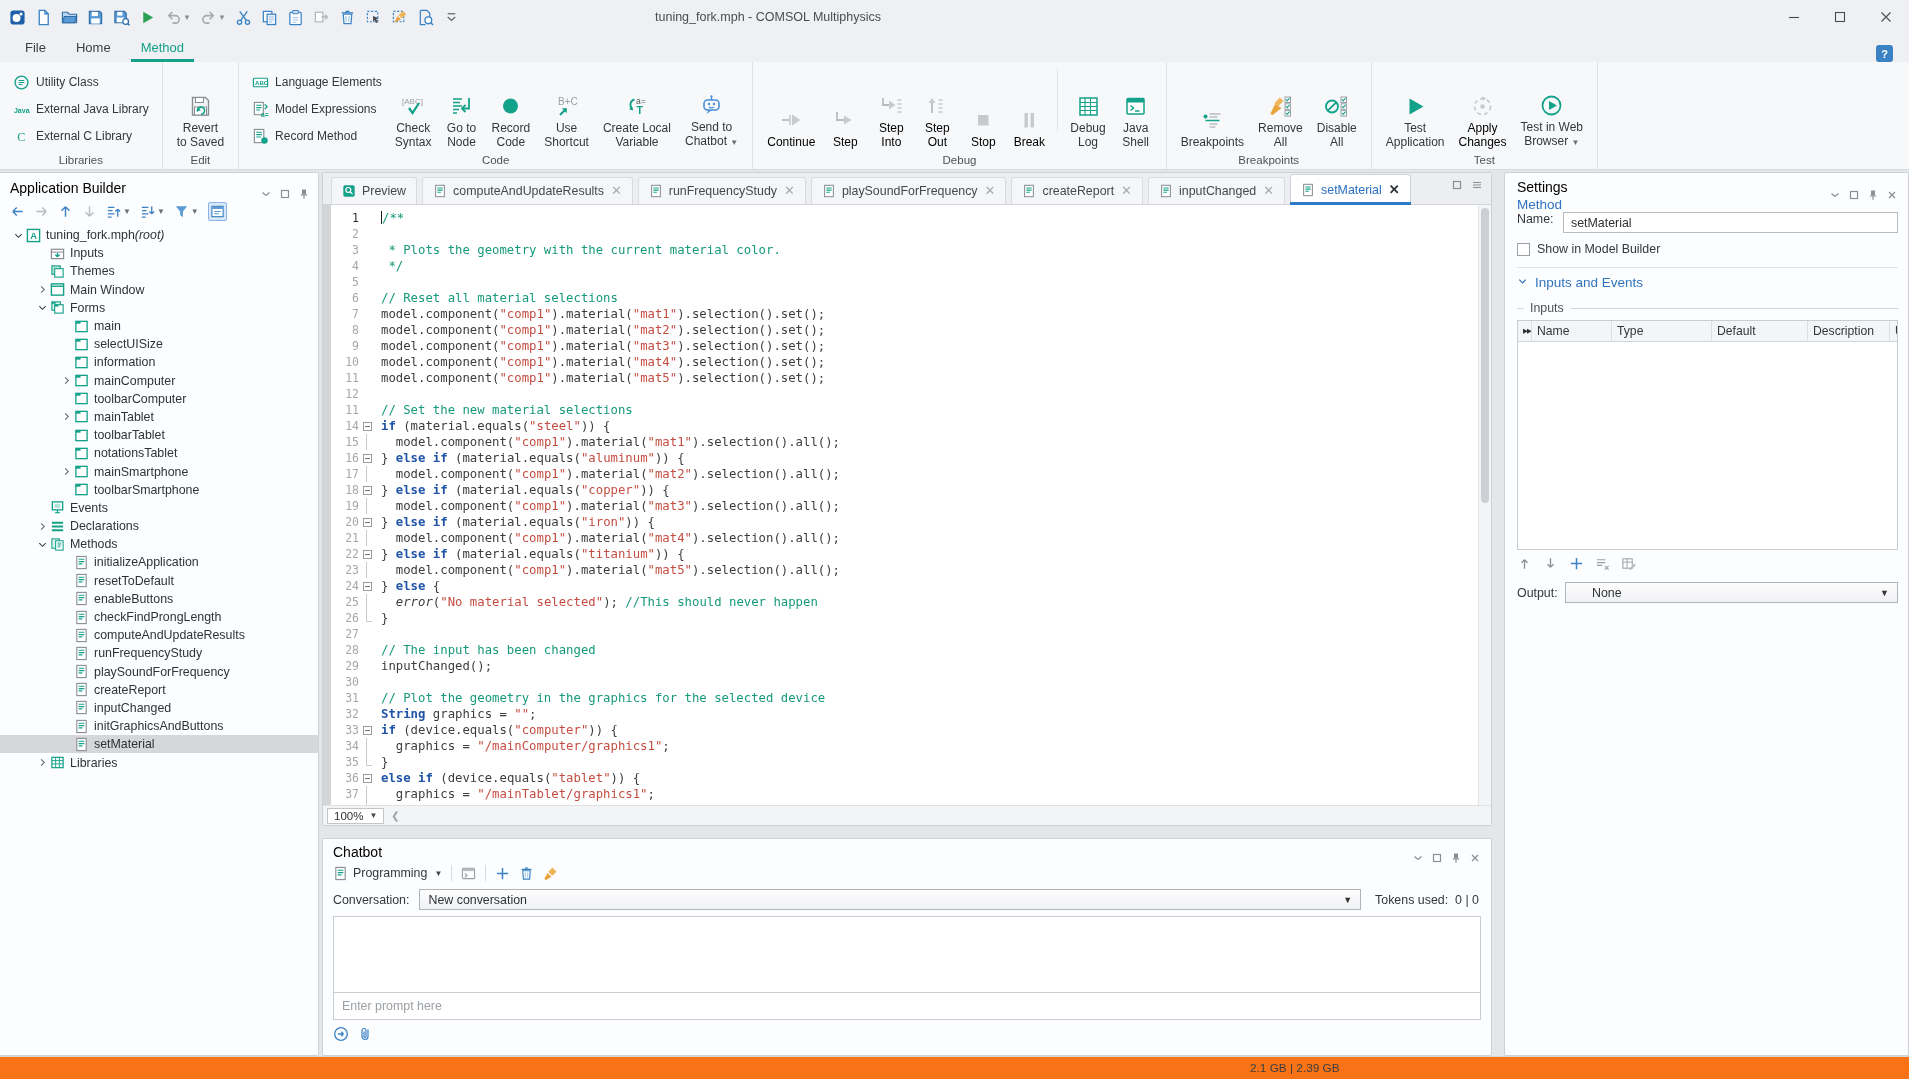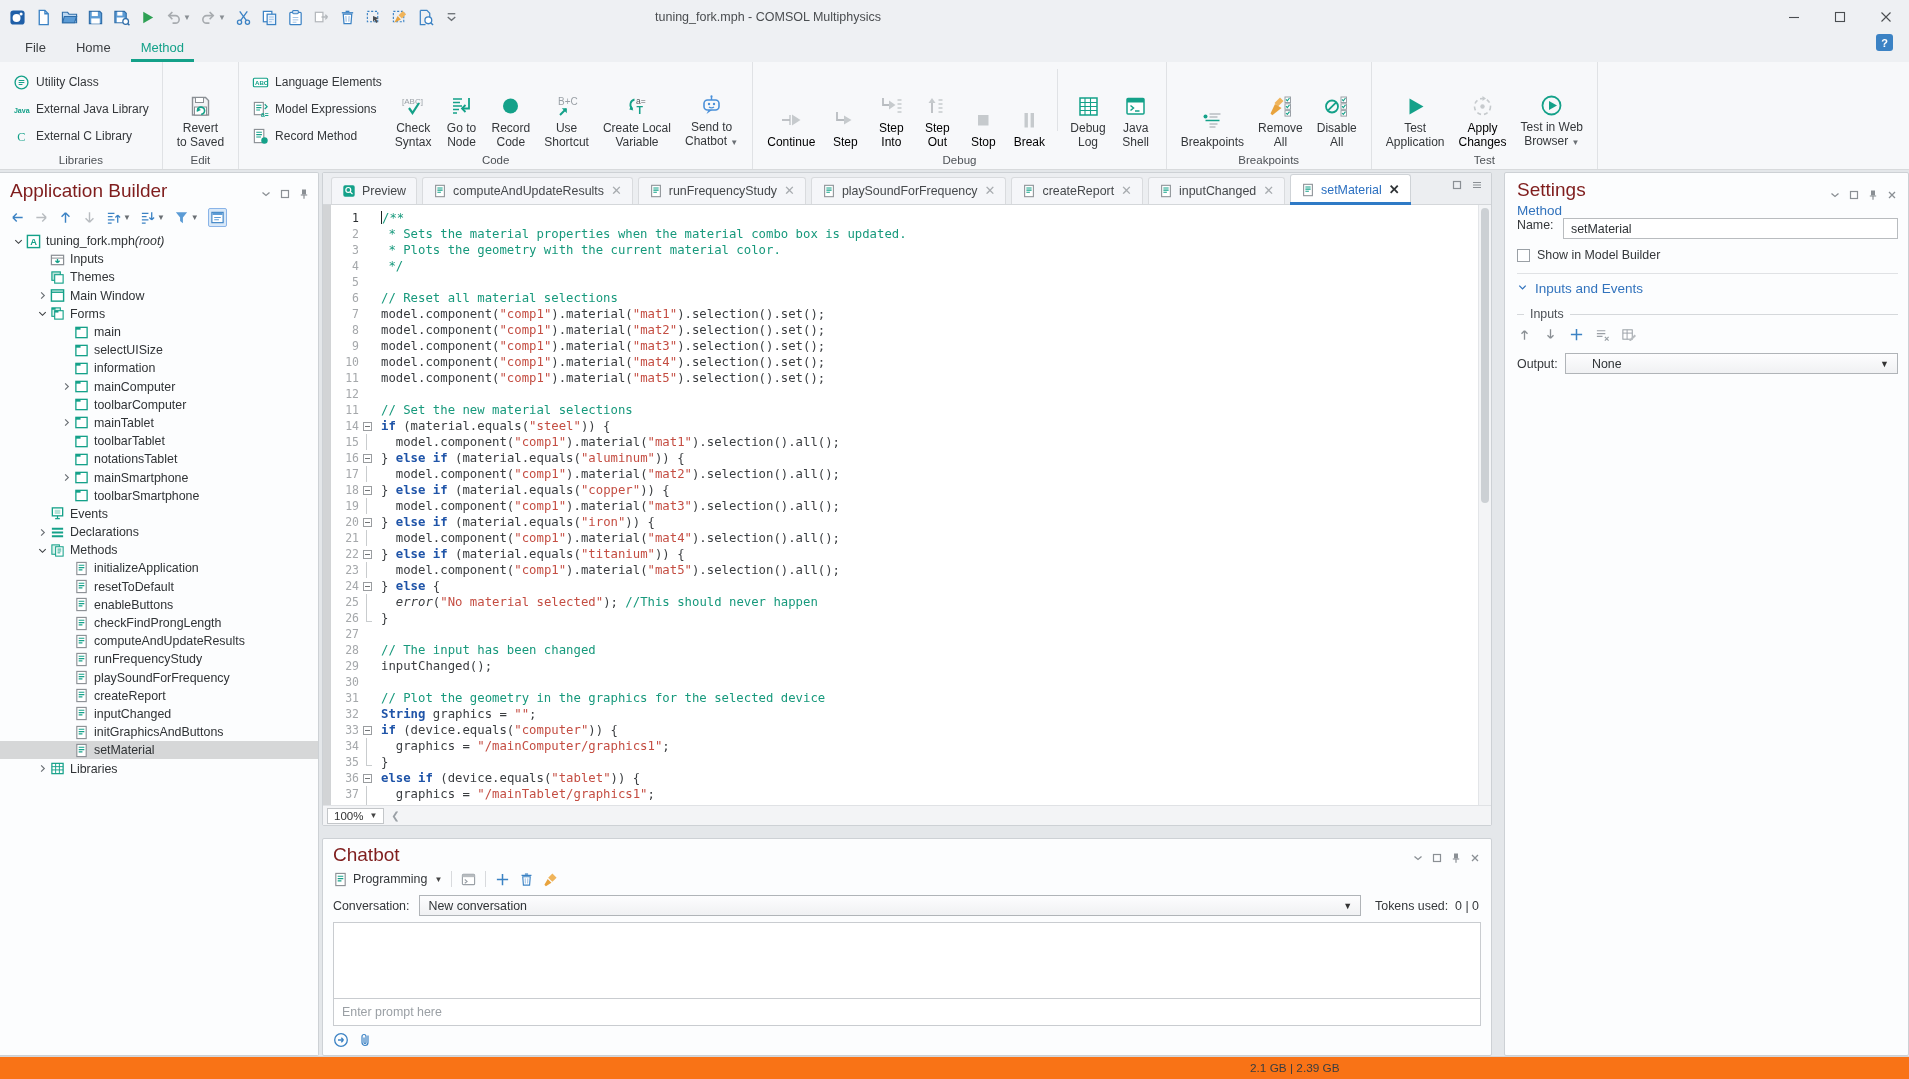--- a/index.html
+++ b/index.html
@@ -11,21 +11,21 @@
   #qat { display:flex; align-items:center; gap:1px; padding-left:5px; }
   .qi { height:26px; display:flex; align-items:center; justify-content:center; padding:0 4px; border-radius:3px; }
   .qi svg { width:17px; height:17px; display:block; }
   .qi .dd { font-size:8px; color:#8a8f94; margin-left:1px; }
   #title { position:absolute; left:655px; top:0; height:34px; display:flex; align-items:center; font-size:12.5px; color:#4a4d50; }
   #wincontrols { position:absolute; right:0; top:0; height:34px; display:flex; }
   .wc { width:46px; height:34px; display:flex; align-items:center; justify-content:center; }
   .wc svg { width:12px; height:12px; }
 
   
-  #menurow { position:absolute; top:34px; left:0; right:0; height:28px; background:#eef0f3; display:flex; align-items:flex-start; padding-left:10px; }
+  #menurow { position:absolute; top:34px; left:0; right:0; height:28px; background:#eef0f3; display:flex; align-items:flex-end; padding-left:10px; }
   .mtab { padding:0 15px; font-size:13px; color:#3c3f42; height:28px; line-height:28px; position:relative; }
   .mtab.sel { color:#14a189; }
   .mtab.sel::after { content:""; position:absolute; left:5px; right:5px; bottom:0; height:3px; background:#14a189; }
   #helpbtn { margin-left:auto; margin-right:16px; width:17px; height:17px; background:#3b82c4; color:#fff; border-radius:3px; font-size:11px; font-weight:bold; display:flex; align-items:center; justify-content:center; }
 
   
   #ribbon { position:absolute; top:62px; left:0; right:0; height:108px; background:#f7f8fa; border-bottom:1px solid #d8dadc; display:flex; align-items:stretch; }
   .rgroup { position:relative; display:flex; align-items:flex-end; padding:4px 7px 20px 7px; border-right:1px solid #e0e2e5; }
   .rgroup-label { position:absolute; bottom:3px; left:0; right:0; text-align:center; font-size:11.5px; color:#4d5156; }
   .rstack { display:flex; flex-direction:column; gap:1px; padding-top:2px; }
@@ -39,21 +39,21 @@
   .rlarge .ddn { font-size:8px; color:#6a6f74; }
   .rdivider { width:1px; background:#e0e2e5; margin:3px 5px 18px 5px; align-self:stretch; }
 
   
   .panel { position:absolute; background:#fcfdfe; border:1px solid #cdd1d5; border-radius:2px; }
   #leftpanel { left:0; top:172px; width:319px; height:884px; border-left:none; border-radius:0 2px 2px 0; }
   #editor   { left:322px; top:172px; width:1170px; height:654px; }
   #chatbot  { left:322px; top:838px; width:1170px; height:218px; }
   #settings { left:1504px; top:172px; width:405px; height:884px; overflow:hidden; }
 
-  .ptitle { font-size:19px; color:#7f1d1d; }
+  .ptitle { font-size:14px; color:#000000; }
   .picons { position:absolute; top:15px; right:8px; display:flex; gap:7px; }
   .picons svg { width:12px; height:12px; display:block; }
 
   
   #ab-head { position:relative; padding:7px 10px 2px 10px; }
   #ab-toolbar { display:flex; align-items:center; gap:9px; padding:4px 10px 3px 10px; height:26px; }
   #ab-toolbar .ti16 svg { width:15px; height:15px; display:block; }
   #ab-toolbar .tbtn { display:flex; align-items:center; gap:2px; }
   #ab-toolbar .tbtn .dd { font-size:8px; color:#6a6f74; }
   #ab-toolbar .hl { background:#d8e8f8; border:1px solid #8ab4e8; border-radius:2px; padding:1px; }
@@ -1193,21 +1193,21 @@
             </svg></span>
           <span><svg viewBox="0 0 12 12">
               <path d="M2 3.5h8M2 6h8M2 8.5h8" stroke="#8a8f94" stroke-width="1.2"></path>
             </svg></span>
         </div>
     </div>
     <div id="codewrap">
       <div id="gutterstrip"></div>
       <div id="codelines">
           <div class="cline"><span class="ln cur">1</span><span class="fcol"></span><span class="ctext"><span class="caret"></span><span class="tok-c">/**</span></span></div>
-          <div class="cline"><span class="ln">2</span><span class="fcol"></span><span class="ctext"><span class="tok-c"> * Sets the material properties when the material combo box is updated.</span></span></div>
+          <div class="cline"><span class="ln">2</span><span class="fcol"></span></div>
           <div class="cline"><span class="ln">3</span><span class="fcol"></span><span class="ctext"><span class="tok-c"> * Plots the geometry with the current material color.</span></span></div>
           <div class="cline"><span class="ln">4</span><span class="fcol"></span><span class="ctext"><span class="tok-c"> */</span></span></div>
           <div class="cline"><span class="ln">5</span><span class="fcol"></span><span class="ctext"></span></div>
           <div class="cline"><span class="ln">6</span><span class="fcol"></span><span class="ctext"><span class="tok-c">// Reset all material selections</span></span></div>
           <div class="cline"><span class="ln">7</span><span class="fcol"></span><span class="ctext"><span class="tok-p">model.component(</span><span class="tok-t">"comp1"</span><span class="tok-p">).material(</span><span class="tok-t">"mat1"</span><span class="tok-p">).selection().set();</span></span></div>
           <div class="cline"><span class="ln">8</span><span class="fcol"></span><span class="ctext"><span class="tok-p">model.component(</span><span class="tok-t">"comp1"</span><span class="tok-p">).material(</span><span class="tok-t">"mat2"</span><span class="tok-p">).selection().set();</span></span></div>
           <div class="cline"><span class="ln">9</span><span class="fcol"></span><span class="ctext"><span class="tok-p">model.component(</span><span class="tok-t">"comp1"</span><span class="tok-p">).material(</span><span class="tok-t">"mat3"</span><span class="tok-p">).selection().set();</span></span></div>
           <div class="cline"><span class="ln">10</span><span class="fcol"></span><span class="ctext"><span class="tok-p">model.component(</span><span class="tok-t">"comp1"</span><span class="tok-p">).material(</span><span class="tok-t">"mat4"</span><span class="tok-p">).selection().set();</span></span></div>
           <div class="cline"><span class="ln">11</span><span class="fcol"></span><span class="ctext"><span class="tok-p">model.component(</span><span class="tok-t">"comp1"</span><span class="tok-p">).material(</span><span class="tok-t">"mat5"</span><span class="tok-p">).selection().set();</span></span></div>
           <div class="cline"><span class="ln">12</span><span class="fcol"></span><span class="ctext"></span></div>
@@ -1388,20 +1388,30 @@
     <div id="st-hr"></div>
     <div id="st-section">
       <span id="st-secchev"><svg viewBox="0 0 12 12">
             <path d="M2.5 4L6 7.5 9.5 4" fill="none" stroke="#3273bd" stroke-width="1.4"></path>
           </svg></span>
       <span>Inputs and Events</span>
     </div>
     <div class="legend">
         <span>Inputs</span>
       </div>
+    <div id="st-table">
+      <div id="st-thead">
+          <span class="hc" id="st-handle">▶▶</span>
+          <span class="hc" style="width:80px">Name</span>
+          <span class="hc" style="width:100px">Type</span>
+          <span class="hc" style="width:96px">Default</span>
+          <span class="hc" style="width:82px">Description</span>
+          <span class="hc" style="width:60px">Unit</span>
+        </div>
+    </div>
     <div id="st-ticons">
         <span style="display:flex">
           <svg viewBox="0 0 16 16">
             <path d="M8 13.5V4m0 0L4.8 7.2M8 4l3.2 3.2" fill="none" stroke="#8a8f94" stroke-width="1.4"></path>
           </svg>
         </span>
         <span style="display:flex">
           <svg viewBox="0 0 16 16">
             <path d="M8 2.5V12m0 0l-3.2-3.2M8 12l3.2-3.2" fill="none" stroke="#8a8f94" stroke-width="1.4"></path>
           </svg>

